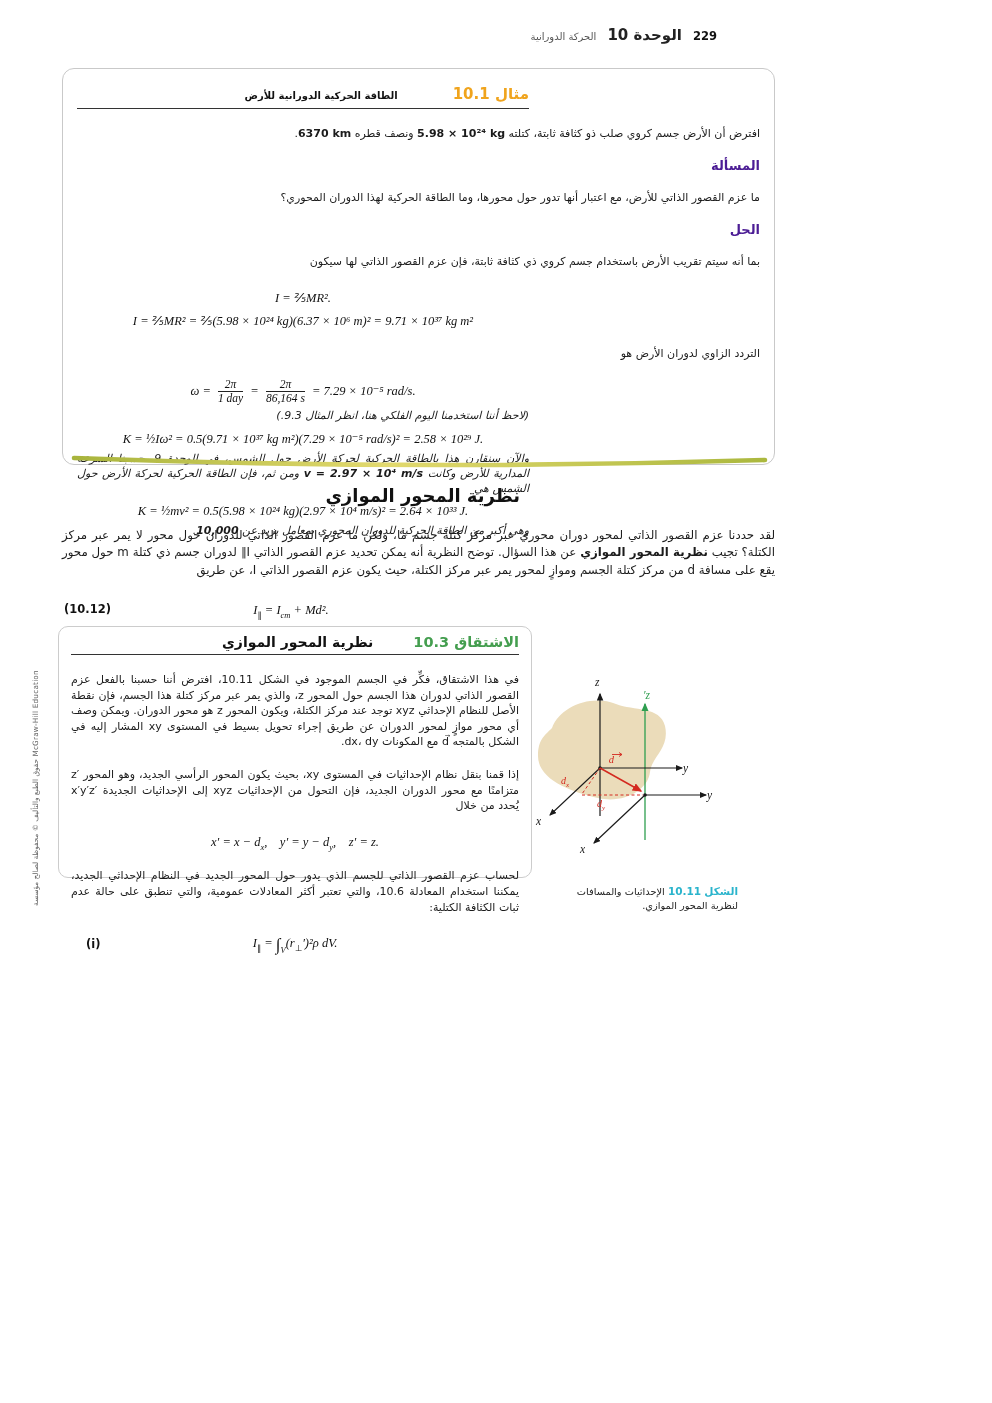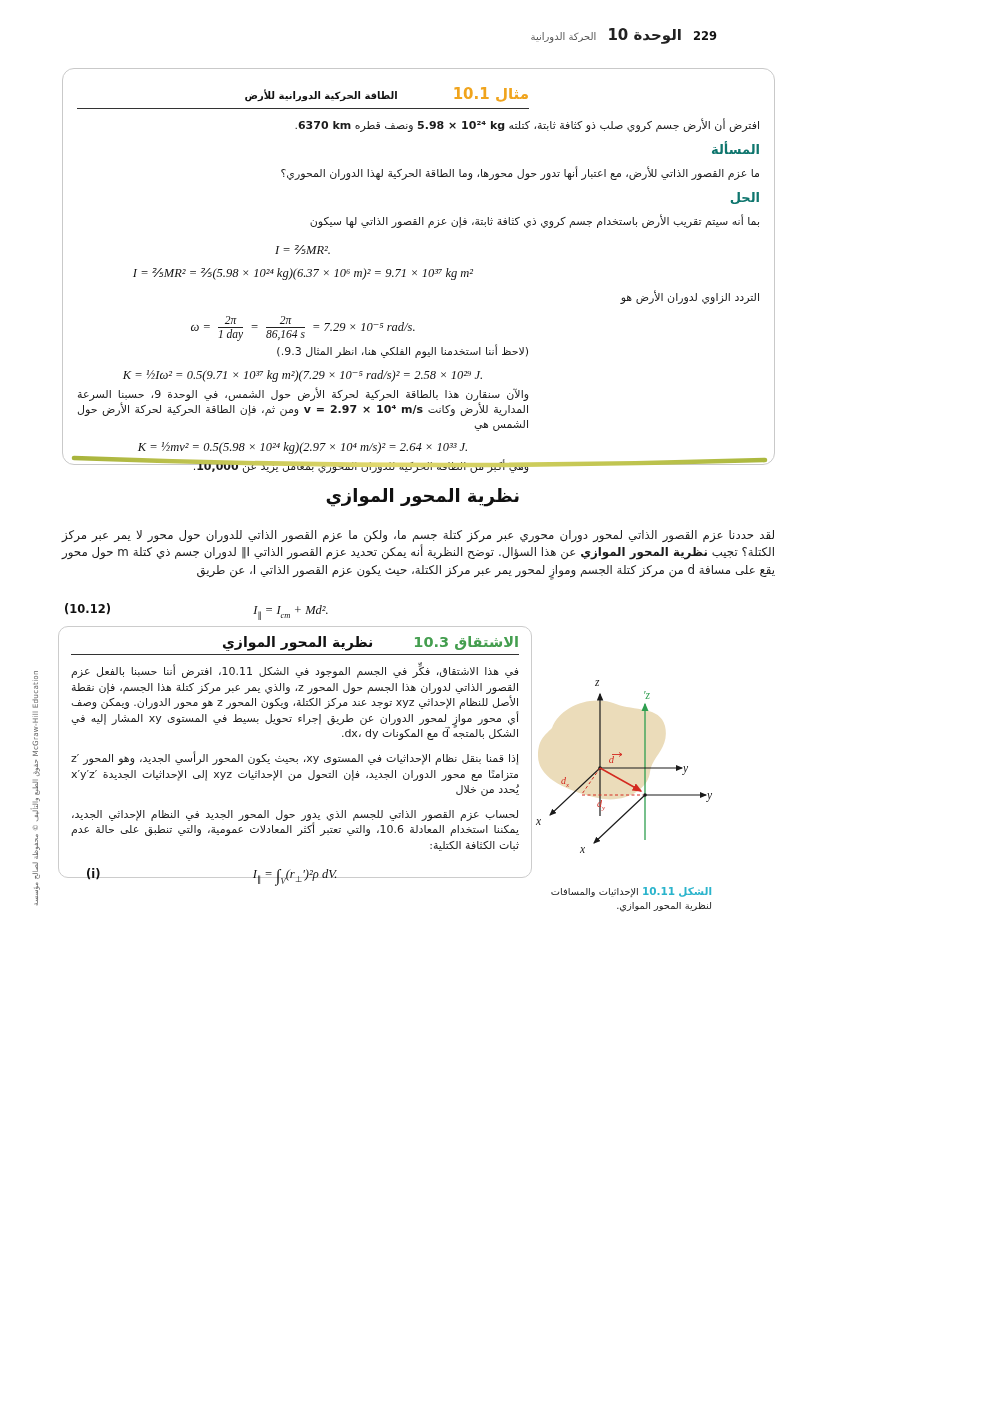--- a/index.html
+++ b/index.html
@@ -28,23 +28,23 @@
     background:#fff;
   }
   .box-header{
     width:452px; margin:0 auto 6px 0;
     display:flex; justify-content:flex-start; align-items:baseline; gap:55px;
     border-bottom:1.6px solid #333; padding-bottom:5px;
   }
   .ex-label{ color:#F0A41D; font-weight:bold; font-size:15px; white-space:nowrap;margin-top:8px; }
   .box-title{ font-size:10px; font-weight:bold; margin:0; color:#111; }
 
-  .para{ font-size:11px; line-height:1.38; margin:9px 0; text-align:justify; color:#1b1b1b; }
-  .para.narrow{ width:452px; margin:2.5px auto 2.5px 0; }
-  .subhead{ color:#0f766e; font-weight:bold; font-size:13px; margin:6px 0 1px; }
+  .para{ font-size:11px; line-height:1.38; margin:17px 0; text-align:justify; color:#1b1b1b; }
+  .para.narrow{ width:452px; margin:2.5px auto 2.5px 0;font-style:italic; }
+  .subhead{ color:#4c1d95; font-weight:bold; font-size:13px; margin:6px 0 1px; }
 
   .bold-num{ font-weight:bold; direction:ltr; unicode-bidi:isolate; }
 
   .eqrow{ position:relative; width:452px; margin:4px auto 4px 0; text-align:center; }
   .eq{
     font-family:"Liberation Serif","DejaVu Sans",serif; font-style:italic;
     font-size:12.5px; direction:ltr; unicode-bidi:isolate; color:#111;
   }
   .eq sub{ font-size:0.68em; font-style:italic; }
   .eqnum{
@@ -82,21 +82,21 @@
   }
   .deriv-label{ color:#449E4F; font-weight:bold; font-size:14.5px; white-space:nowrap; }
   .deriv-title{ font-size:14px; font-weight:bold; margin:0; color:#111; }
   .deriv-box .para{ font-size:11px; line-height:1.42; }
   .deriv-box .eqrow{ width:100%; margin:3px 0; }
   .deriv-box .eqnum{ left:15px; }
 
   
   .figure-wrap{ position:absolute; left:512px; top:668px; width:270px; height:215px; }
   .fig-caption{
-    position:absolute; left:540px; top:884px; width:172px;
+    position:absolute; left:566px; top:884px; width:172px;
     font-size:9.8px; line-height:1.45; color:#222; direction:rtl; text-align:right;
   }
   .cap-accent{ color:#2AB4CC; font-weight:bold; font-size:10.5px; }
 
   
   .copyright{
     position:absolute; left:31px; top:906px; transform-origin:0 0; transform:rotate(-90deg);
     font-size:7.3px; color:#666; white-space:nowrap; direction:ltr; letter-spacing:.2px;
   }
 </style>
@@ -172,20 +172,23 @@
 
     <section class="deriv-box">
       <div class="deriv-header">
         <span class="deriv-label"><span>الاشتقاق</span>&nbsp;<span>10.3</span></span>
         <h2 class="deriv-title">نظرية المحور الموازي</h2>
       </div>
 
       <p class="para">في هذا الاشتقاق، فكِّر في الجسم الموجود في الشكل 10.11، افترض أننا حسبنا بالفعل عزم القصور الذاتي لدوران هذا الجسم حول المحور z، والذي يمر عبر مركز كتلة هذا الجسم، فإن نقطة الأصل للنظام الإحداثي xyz توجد عند مركز الكتلة، ويكون المحور z هو محور الدوران. ويمكن وصف أي محور موازٍ لمحور الدوران عن طريق إجراء تحويل بسيط في المستوى xy المشار إليه في الشكل بالمتجه d⃗ مع المكونات dx، dy.</p>
       <p class="para">إذا قمنا بنقل نظام الإحداثيات في المستوى xy، بحيث يكون المحور الرأسي الجديد، وهو المحور z′‎ متزامنًا مع محور الدوران الجديد، فإن التحول من الإحداثيات xyz إلى الإحداثيات الجديدة x′y′z′‎ يُحدد من خلال</p>
 
+      <div class="eqrow">
+        <span class="eq"><span>x′ = x − d</span><sub>x</sub><span>, y′ = y − d</span><sub>y</sub><span>, z′ = z.</span></span>
+      </div>
 
       <p class="para">لحساب عزم القصور الذاتي للجسم الذي يدور حول المحور الجديد في النظام الإحداثي الجديد، يمكننا استخدام المعادلة 10.6، والتي تعتبر أكثر المعادلات عمومية، والتي تنطبق على حالة عدم ثبات الكثافة الكتلية:</p>
 
       <div class="eqrow">
         <span class="eqnum">(i)</span>
         <span class="eq"><span>I</span><sub>∥</sub><span> = </span><span class="int">∫</span><sub class="isub">V</sub><span>(r</span><sub>⊥</sub><span>′)²ρ dV.</span></span>
       </div>
     </section>
   </div>
 

